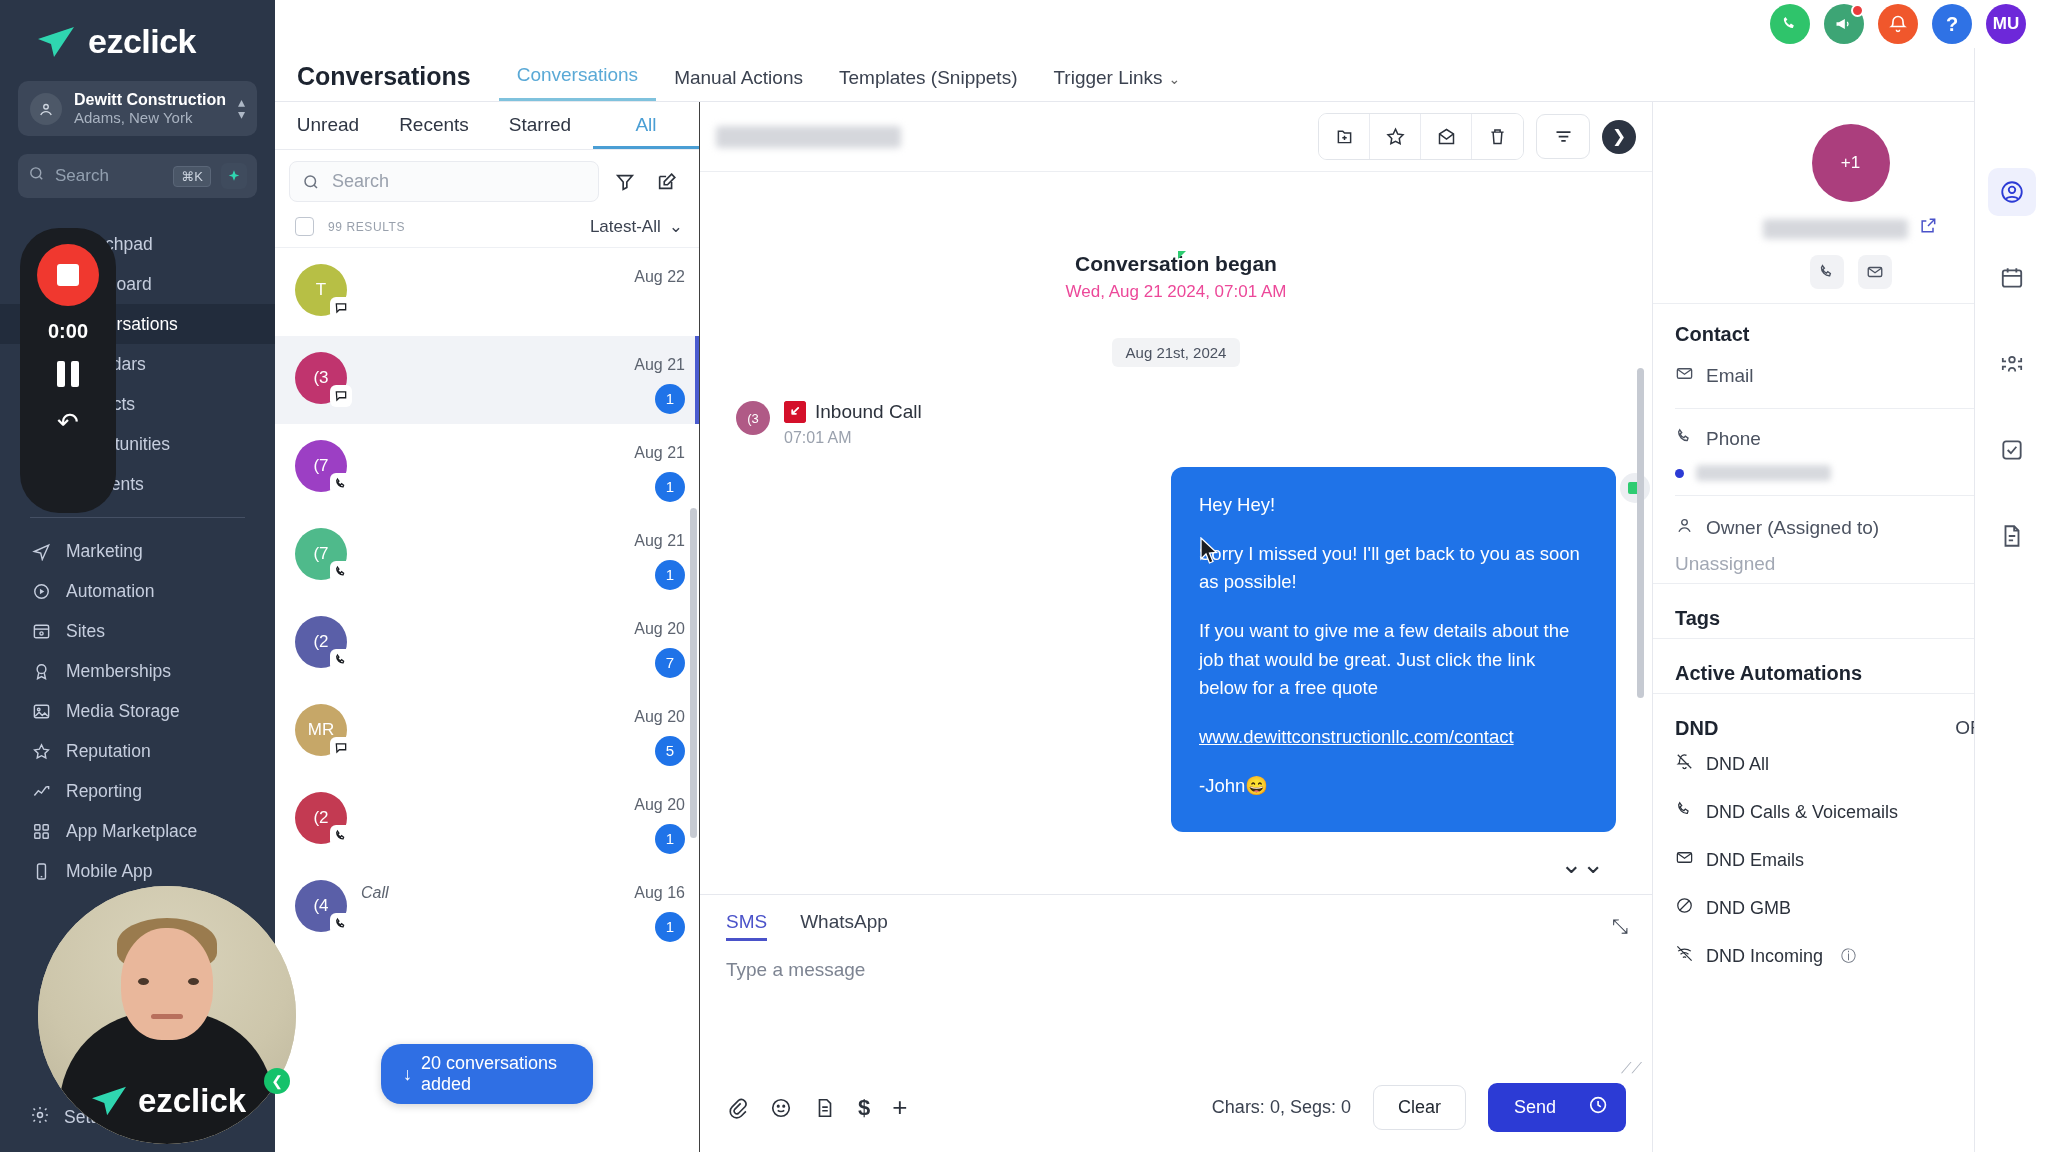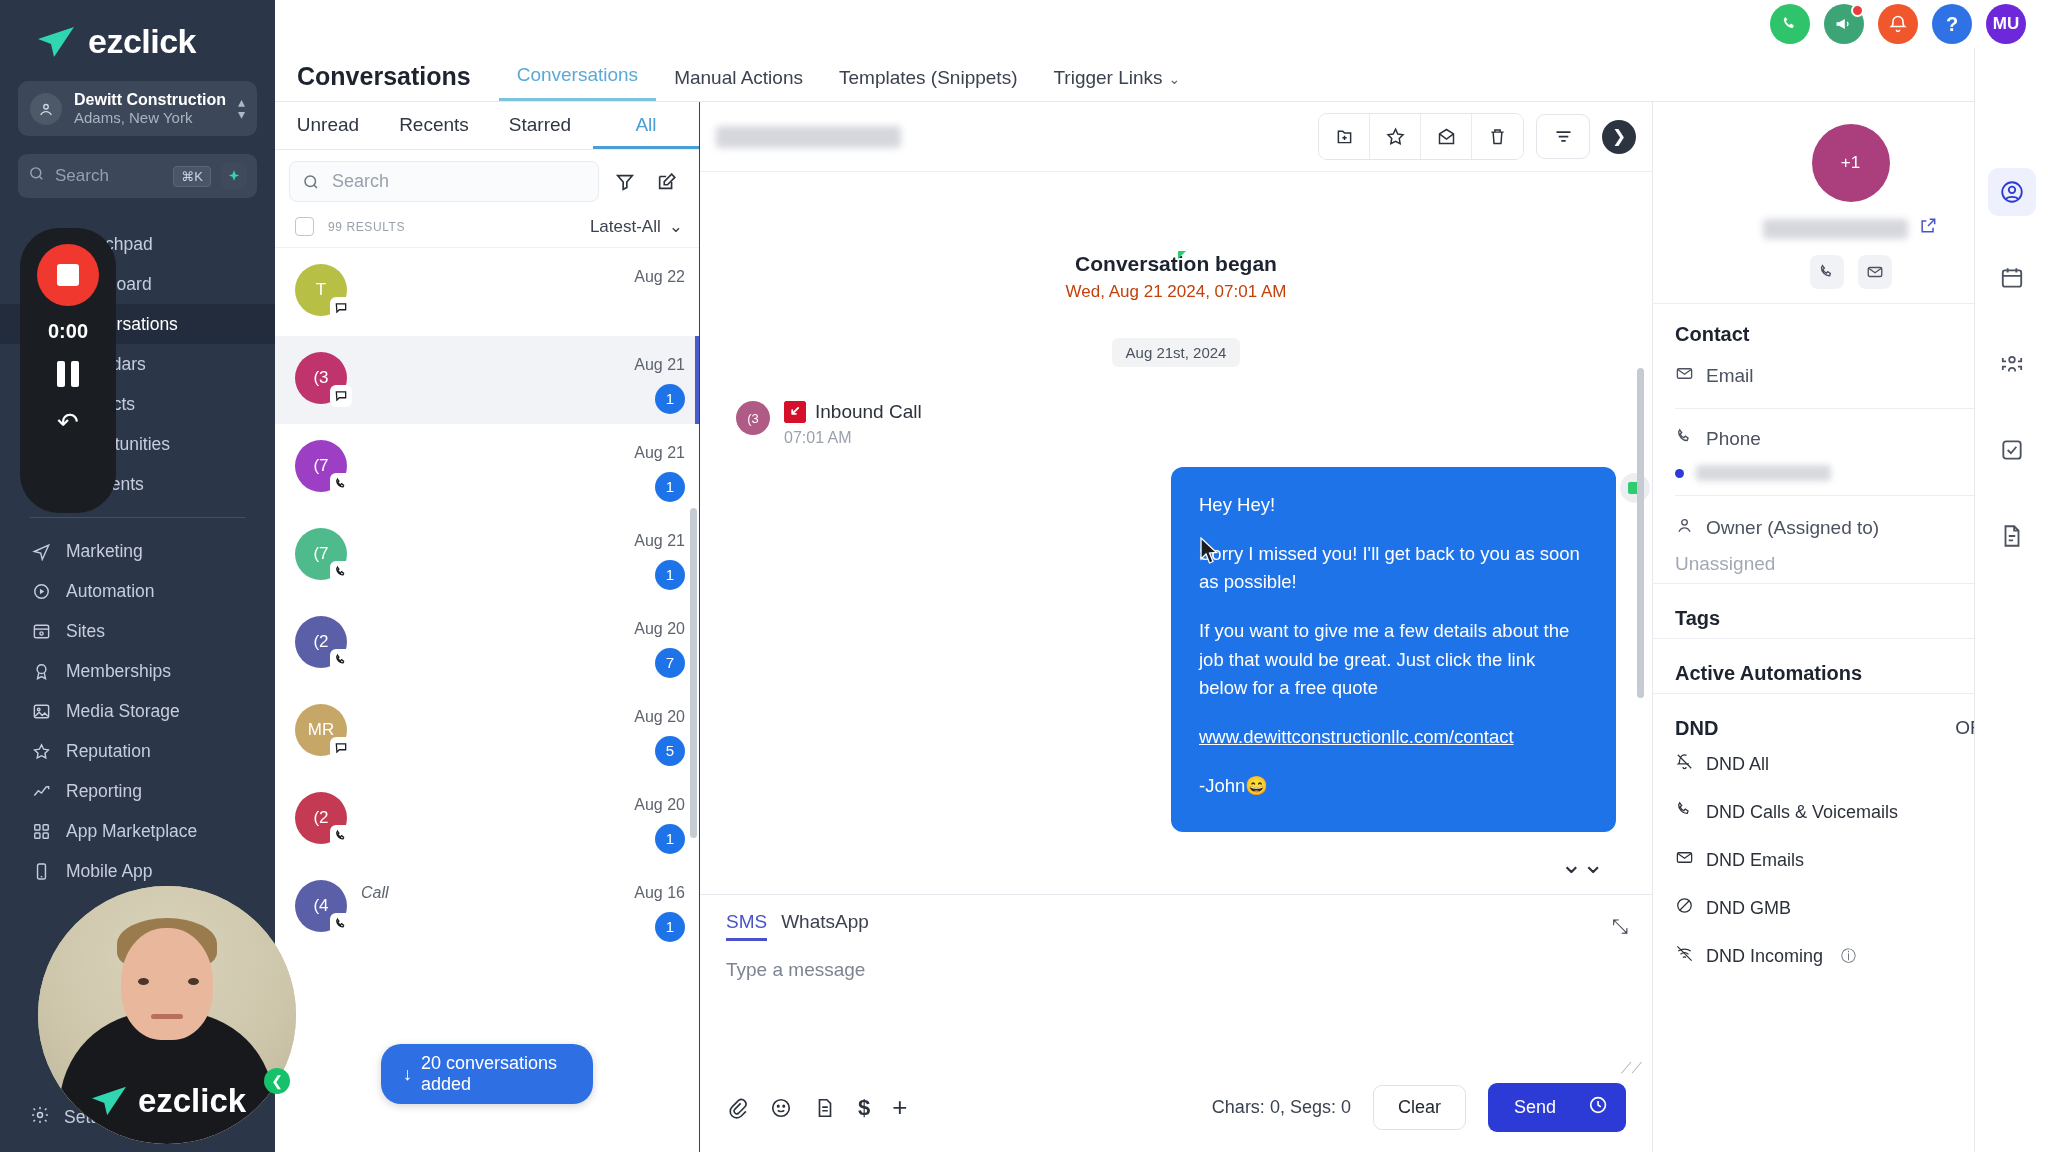--- a/index.html
+++ b/index.html
@@ -98,38 +98,38 @@
   .btn-group{display:flex;border:1px solid #e2e5ea;border-radius:9px;overflow:hidden;}
   .gbtn{width:51px;height:45px;display:flex;align-items:center;justify-content:center;background:#fff;border-right:1px solid #e9ebf0;color:#2c323c;cursor:pointer;}
   .gbtn:last-child{border-right:none;}
   .sbtn{width:54px;height:45px;border:1px solid #e2e5ea;border-radius:9px;display:flex;align-items:center;justify-content:center;background:#fff;cursor:pointer;color:#2c323c;}
   .circ-next{width:34px;height:34px;border-radius:50%;background:#2c3442;color:#fff;display:flex;align-items:center;justify-content:center;font-size:17px;cursor:pointer;}
   .th-body{flex:1;position:relative;overflow:hidden;padding:22px 36px 0 36px;}
   .conv-began{text-align:center;margin-top:58px;}
   .cb-ic{width:28px;height:26px;margin:0 auto 12px;background:#2ecc71;border-radius:4px;position:relative;}
   .cb-ic:after{content:"";position:absolute;left:2px;bottom:-7px;border-left:8px solid #2ecc71;border-bottom:8px solid transparent;}
   .cb-title{font-size:21px;font-weight:700;color:#1d2430;}
-  .cb-sub{font-size:17px;color:#c2410c;margin-top:6px;}
+  .cb-sub{font-size:17px;color:#ec4899;margin-top:6px;}
   .daychip{display:block;width:fit-content;margin:36px auto 0;background:#f2f3f5;color:#4b5260;font-size:15px;padding:6px 14px;border-radius:6px;}
   .inbound{display:flex;gap:14px;align-items:flex-start;margin-top:34px;}
   .in-av{width:34px;height:34px;border-radius:50%;background:#b05a86;color:#fff;font-size:13px;display:flex;align-items:center;justify-content:center;flex:none;}
   .in-t{font-size:19px;color:#2c323c;display:flex;align-items:center;gap:9px;}
   .in-ic{width:22px;height:22px;background:#d4102a;border-radius:4px;position:relative;}
   .in-time{font-size:16px;color:#9aa1ad;margin-top:6px;}
   .bubwrap{display:flex;justify-content:flex-end;margin-top:20px;position:relative;}
   .bubble{background:#1f73e8;color:#fff;border-radius:12px;padding:24px 28px;max-width:445px;font-size:18.5px;line-height:1.55;position:relative;}
   .bubble p{margin-bottom:20px;}
   .bubble a{color:#fff;text-decoration:underline;word-break:break-all;}
   .bub-ic{position:absolute;right:-34px;top:6px;width:30px;height:30px;border-radius:50%;background:#eceef2;display:flex;align-items:center;justify-content:center;}
   .bub-ic i{width:14px;height:12px;background:#2ecc71;border-radius:2px;display:block;}
   .scrolldown{position:absolute;right:48px;bottom:14px;color:#2c323c;font-size:26px;cursor:pointer;}
   .th-sb{position:absolute;right:8px;top:196px;width:7px;height:330px;border-radius:4px;background:#c6cad2;}
   
   .composer{border-top:1px solid #e6e8ee;height:258px;display:flex;flex-direction:column;position:relative;}
-  .comp-tabs{display:flex;gap:14px;padding:16px 24px 0 26px;align-items:center;}
+  .comp-tabs{display:flex;gap:33px;padding:16px 24px 0 26px;align-items:center;}
   .ct{font-size:19px;color:#3b4250;cursor:pointer;padding-bottom:8px;}
   .ct.active{color:#4a52c9;box-shadow:inset 0 -3px 0 #4a52c9;}
   .comp-expand{margin-left:auto;color:#3b4250;font-size:20px;cursor:pointer;}
   .comp-area{flex:1;padding:18px 26px;color:#7d8492;font-size:19px;position:relative;}
   .resizer{position:absolute;right:10px;bottom:6px;color:#aab0bb;font-size:15px;}
   .comp-bar{display:flex;align-items:center;gap:22px;padding:0 26px 20px 26px;}
   .cicon{color:#2c323c;font-size:22px;cursor:pointer;display:flex;align-items:center;}
   .chars{margin-left:auto;font-size:18px;color:#3b4250;}
   .btn-clear{border:1px solid #dfe2e8;border-radius:9px;background:#fff;font-size:18px;padding:11px 24px;cursor:pointer;color:#232932;}
   .btn-send{background:#2c3bd5;color:#fff;border-radius:9px;font-size:18px;padding:11px 16px 11px 26px;display:flex;align-items:center;gap:32px;cursor:pointer;}

